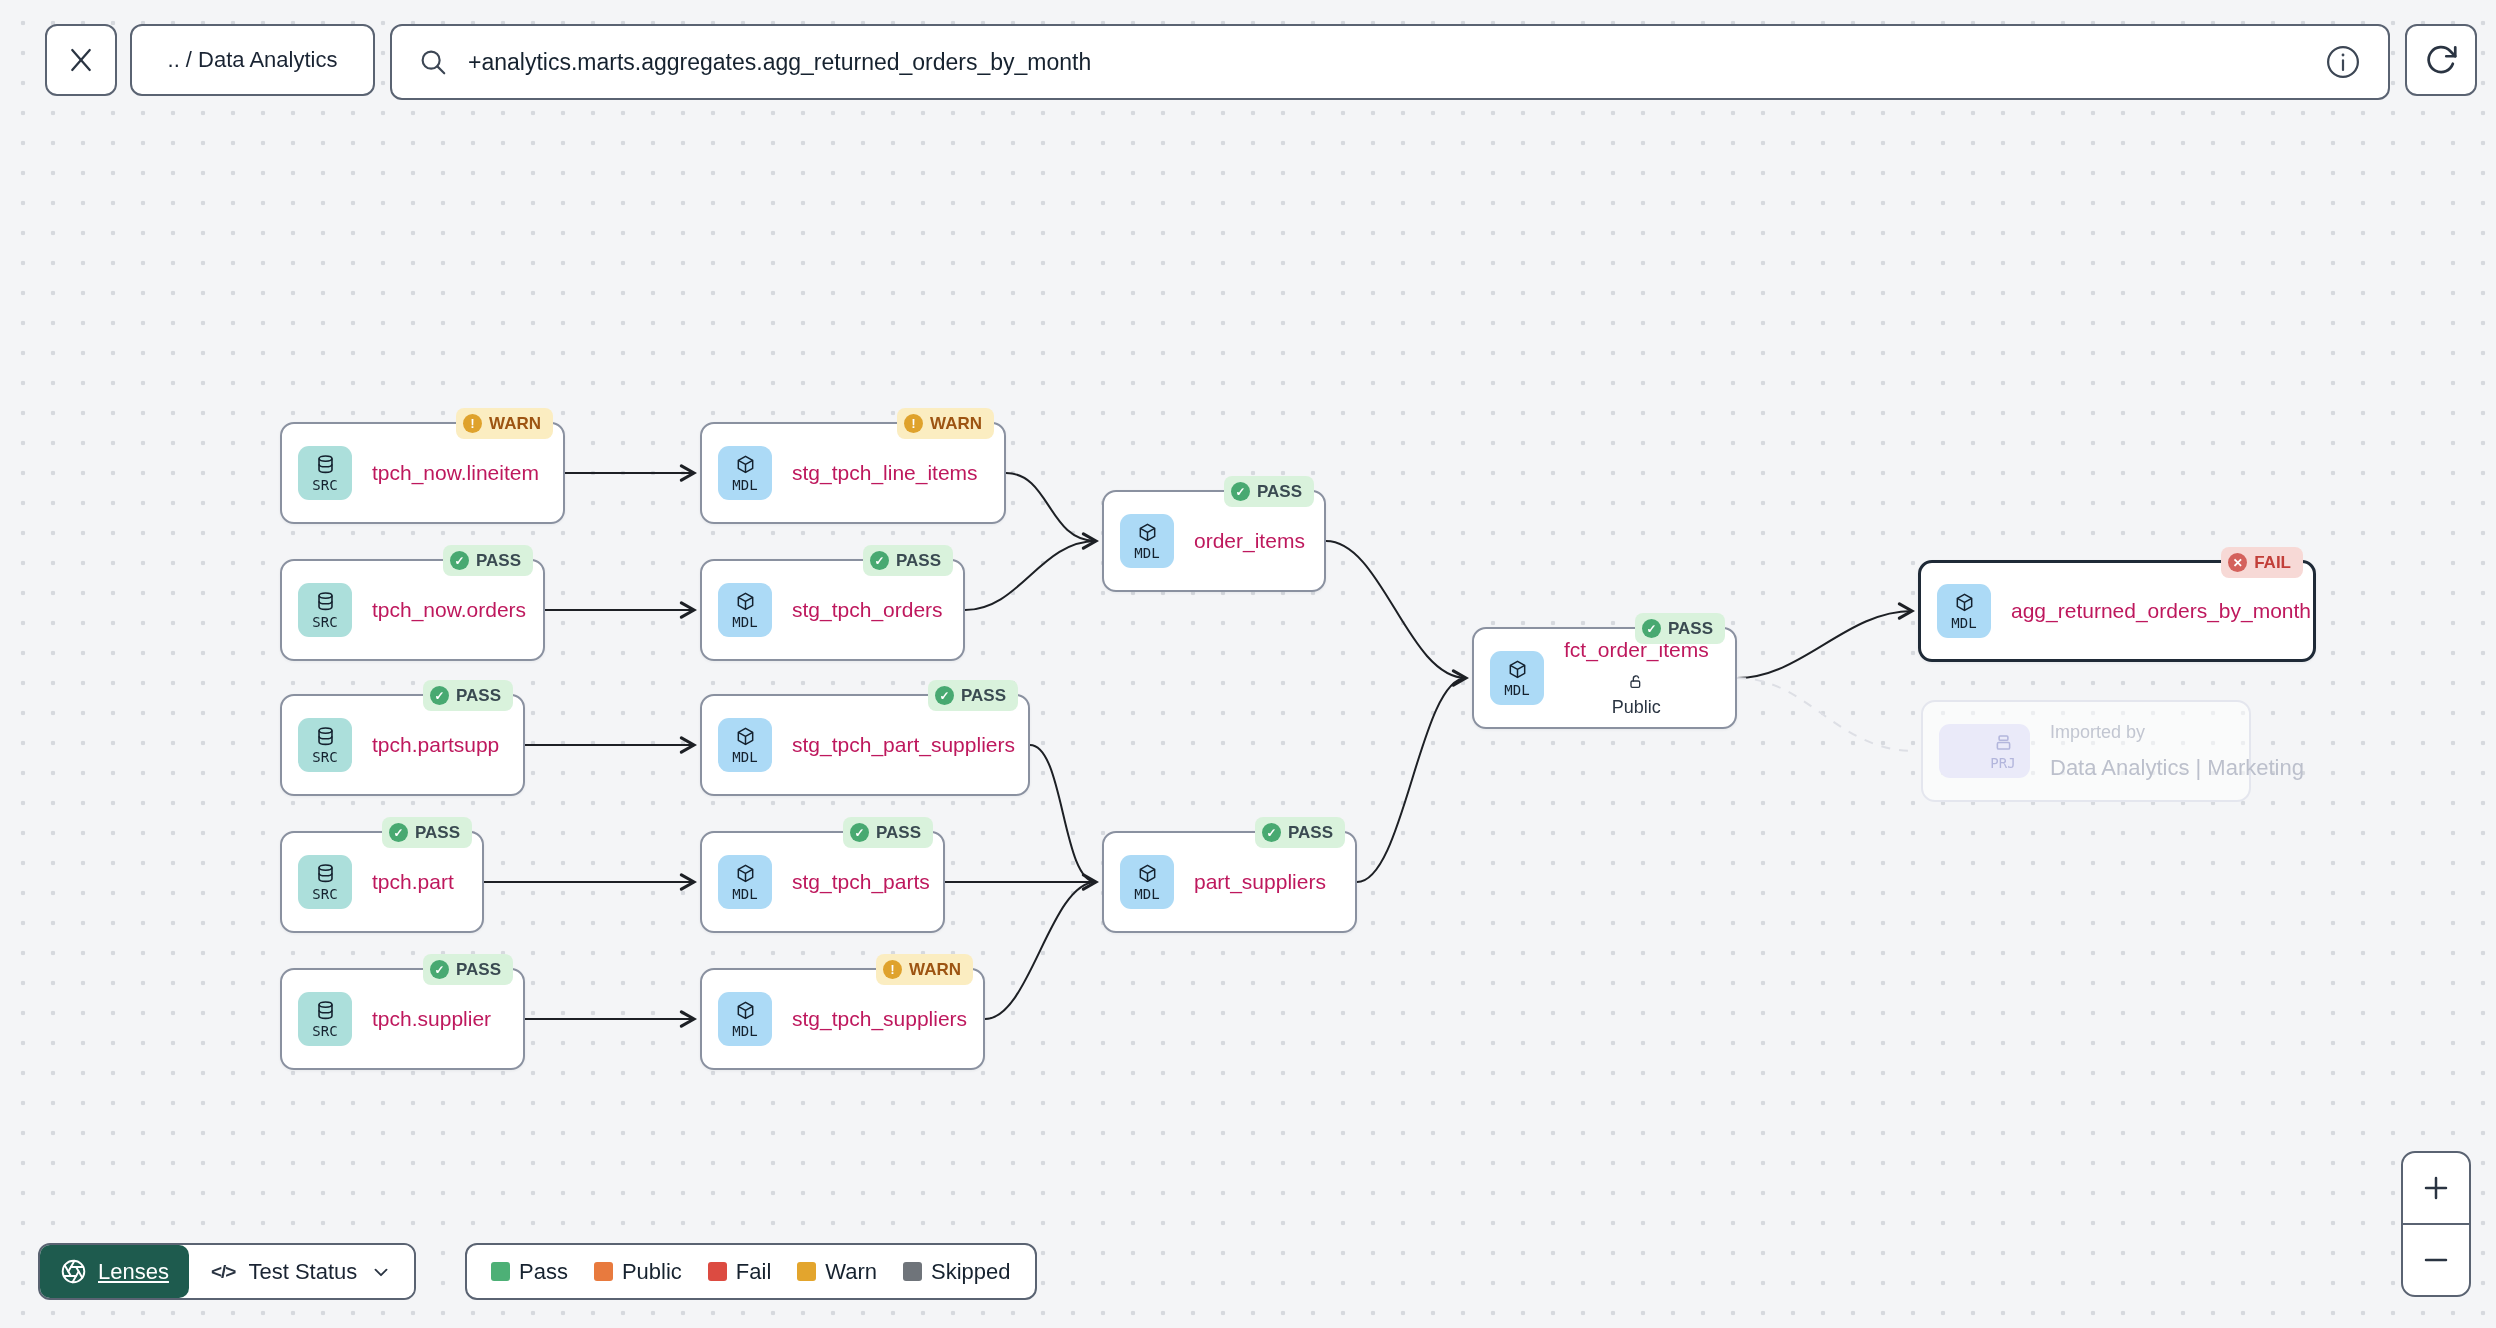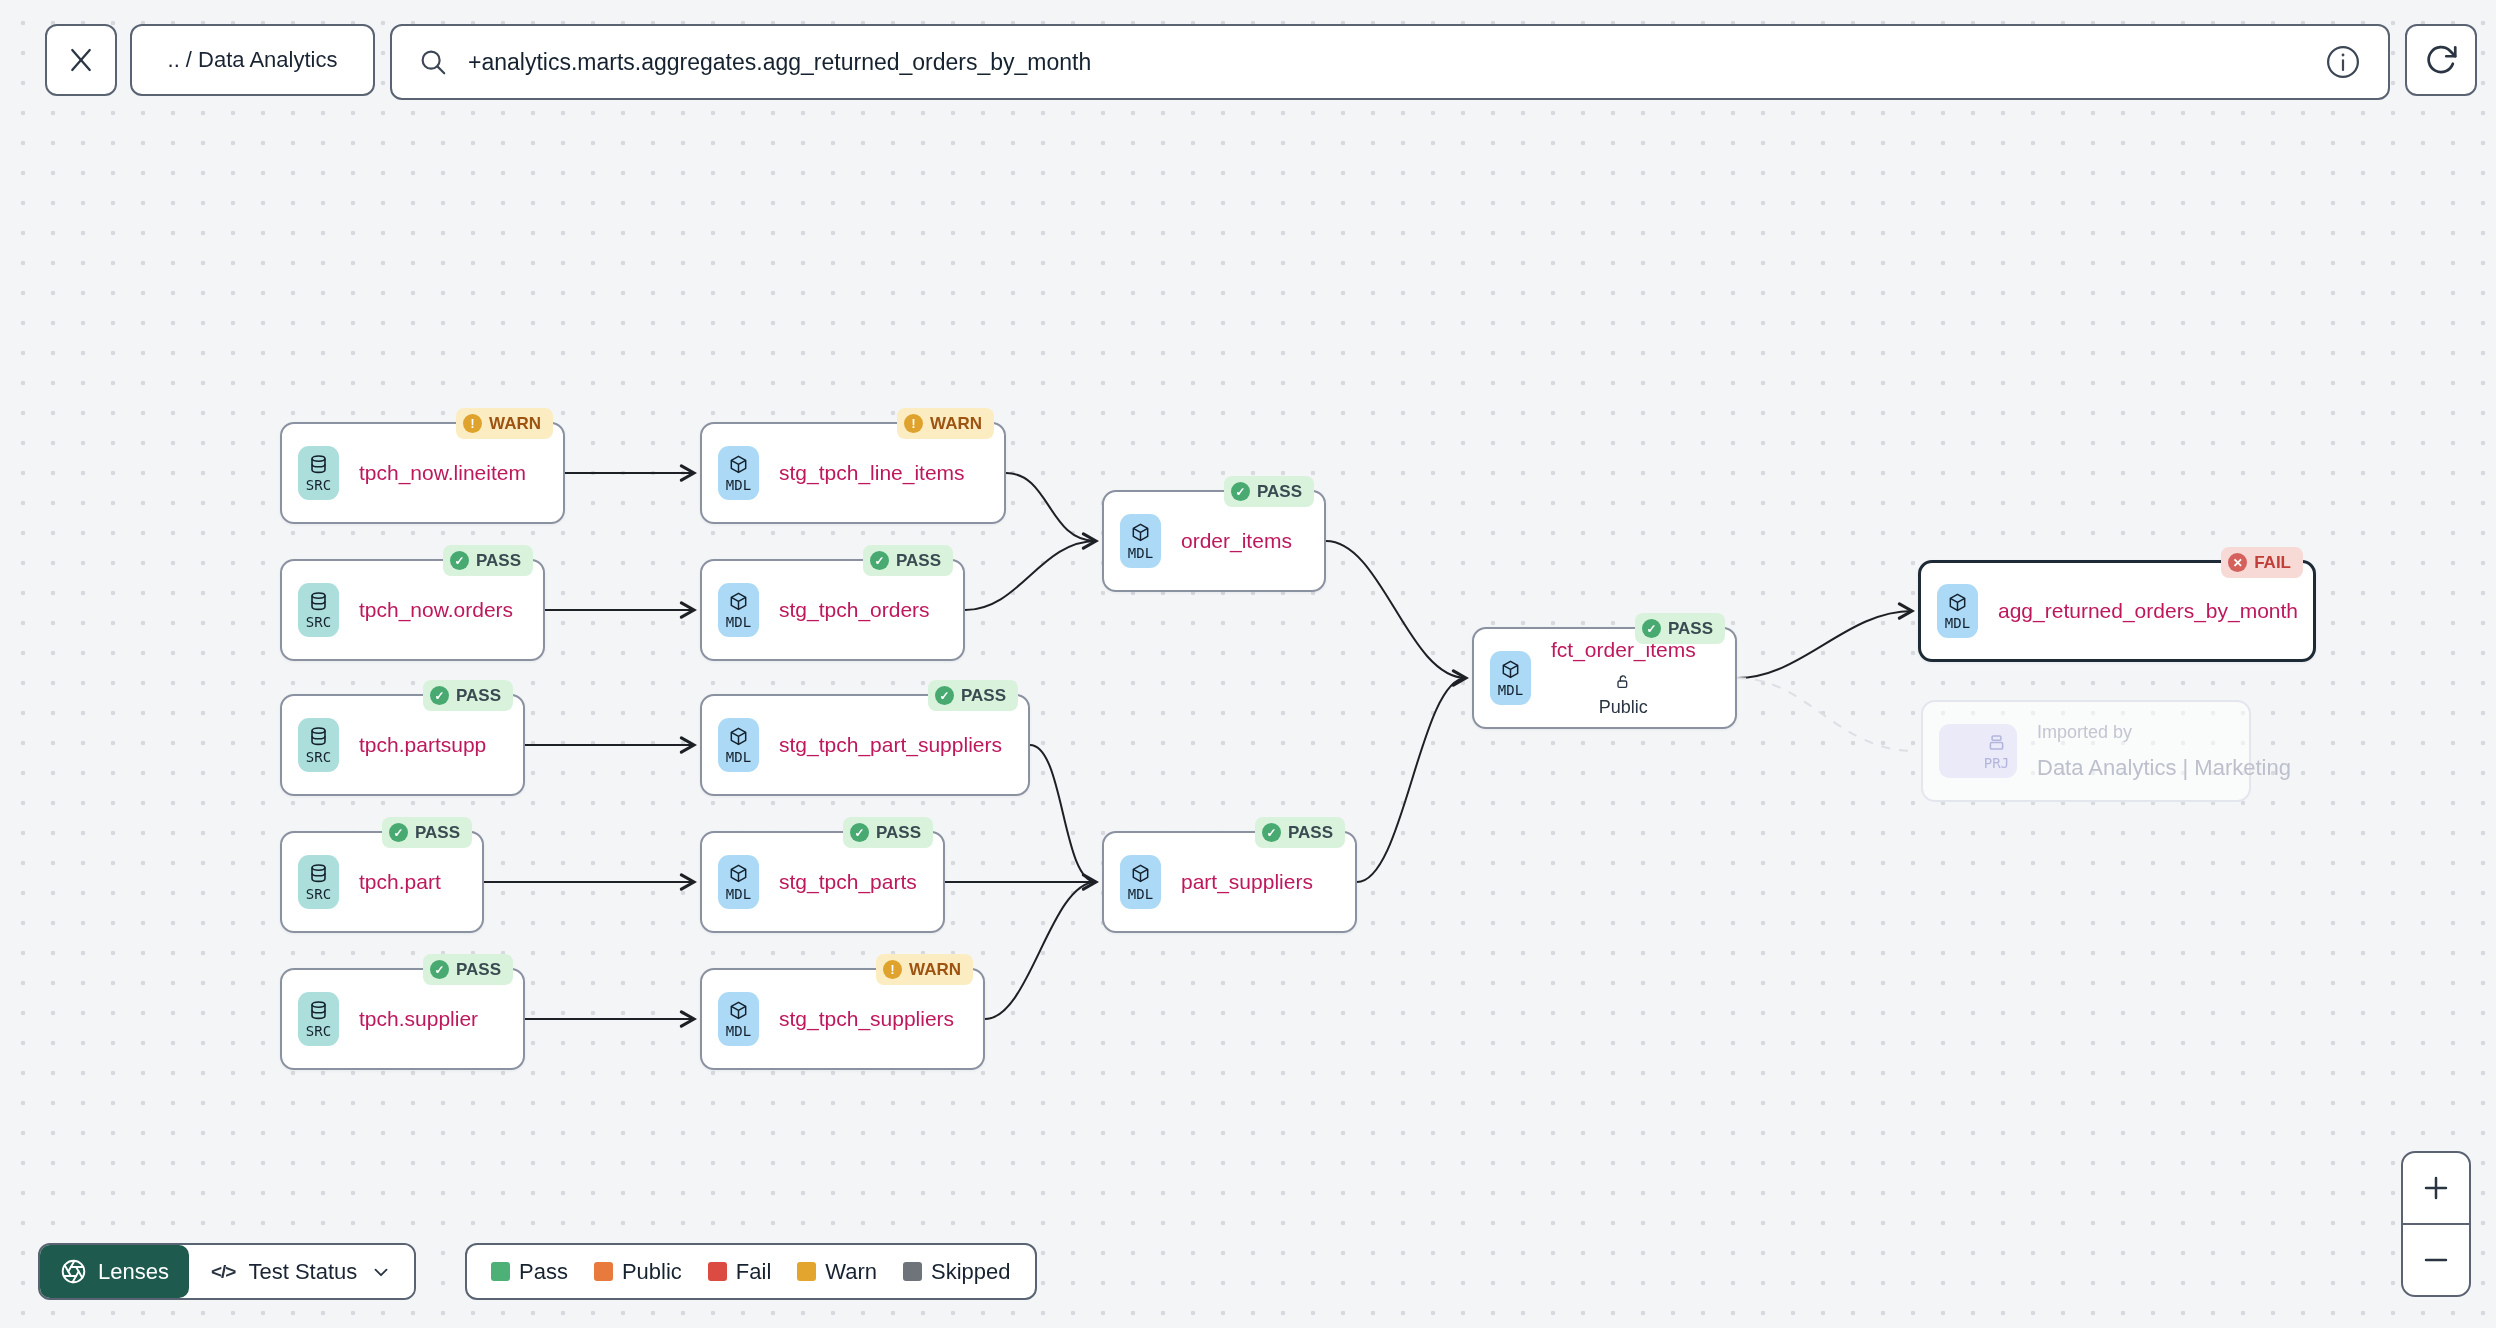--- a/index.html
+++ b/index.html
@@ -24,21 +24,21 @@
   
   #edges{position:absolute;left:0;top:0;z-index:1;}
   .node{
     position:absolute;height:102px;background:#fff;border:2px solid #8A91A0;border-radius:14px;
     display:flex;align-items:center;gap:20px;padding-left:16px;box-sizing:border-box;z-index:2;
     box-shadow:0 1px 3px rgba(20,30,50,.06);cursor:pointer;
   }
   .node.selected{border:3px solid #1F2A37;}
   .node.faded{border-color:#E4E6EE;background:rgba(255,255,255,.55);box-shadow:none;}
   .chip{
-    width:41px;height:54px;border-radius:11px;display:flex;flex-direction:column;align-items:center;
+    width:54px;height:54px;border-radius:11px;display:flex;flex-direction:column;align-items:center;
     justify-content:center;gap:2px;font-family:"DejaVu Sans Mono",monospace;font-size:14px;
     color:#14212E;flex:0 0 auto;
   }
   .chip.src{background:#ACDFDB;}
   .chip.mdl{background:#ACDAF6;}
   .chip.prj{background:#EAEAF9;color:#B3B6DC;padding-left:37px;}
   .nlabel{font-size:21px;white-space:nowrap;color:#be185d;}
   .nstack{display:flex;flex-direction:column;gap:12px;}
   .nmeta{display:flex;align-items:center;gap:7px;font-size:18px;color:#2A3442;flex-direction:column;}
   .prj-title{font-size:18px;color:#C2C6D1;white-space:nowrap;}
@@ -58,21 +58,21 @@
   .d-pass{background:#48A971;}
   .d-warn{background:#DFA22C;}
   .d-fail{background:#D4615C;}
   
   .pill{
     position:absolute;left:38px;top:1243px;height:57px;border:2px solid #5A6372;border-radius:12px;
     display:flex;overflow:hidden;box-sizing:border-box;background:#fff;
   }
   .lenses{
     background:#1E5B4E;color:#fff;display:flex;align-items:center;gap:11px;
-    padding:0 20px;font-size:22px;border:none;cursor:pointer;border-radius:0 10px 10px 0;
+    padding:0 20px;font-size:22px;border:none;cursor:pointer;border-radius:0 10px 10px 0;text-decoration:underline;
   }
   .lens-sel{
     background:#fff;display:flex;align-items:center;gap:13px;padding:0 22px;font-size:22px;
     color:#1A2433;border:none;cursor:pointer;
   }
   .code-ic{font-weight:700;font-size:19px;letter-spacing:-1px;color:#2A3442;}
   .legendbox{
     position:absolute;left:465px;top:1243px;height:57px;border:2px solid #5A6372;border-radius:12px;
     background:#fff;display:flex;align-items:center;gap:26px;padding:0 24px;box-sizing:border-box;
   }

